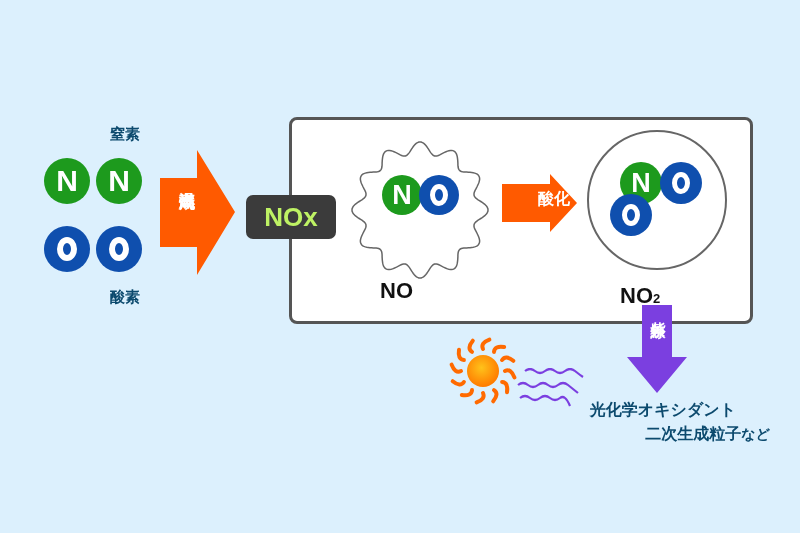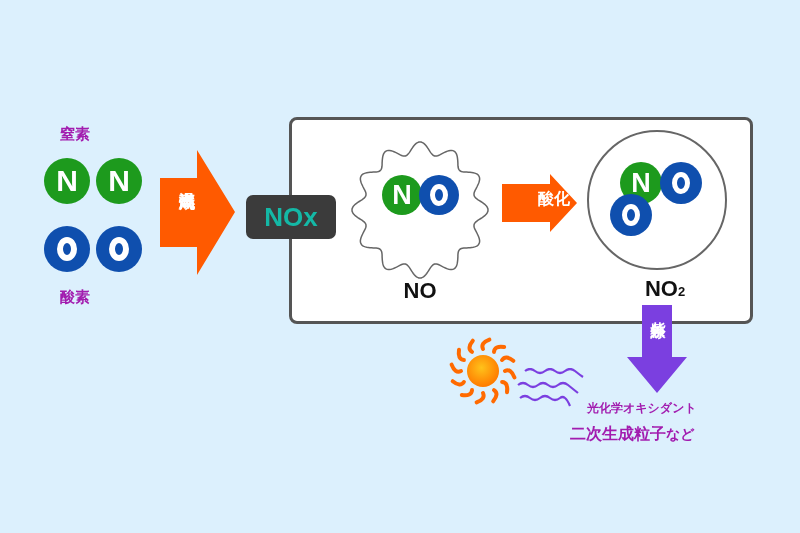--- a/index.html
+++ b/index.html
@@ -1,31 +1,31 @@
 <!DOCTYPE html>
 <html><head>
 <meta charset="utf-8">
 <style>
   html, body { margin:0; padding:0; }
   body { width:800px; height:533px; background:#dcf0fd; position:relative; overflow:hidden;
          font-family:"DejaVu Sans", sans-serif; }
   .abs { position:absolute; }
-  .label { font-weight:bold; color:#a21caf; font-size:15px; text-align:left; }
+  .label { font-weight:bold; color:#0c4a6e; font-size:15px; text-align:right; }
   .atom { position:absolute; width:46px; height:46px; border-radius:50%; color:#fff; font-weight:bold;
           font-size:30px; line-height:46px; text-align:center; font-family:"Liberation Sans", sans-serif; }
   .atom.n { background:#1d9a1d; }
   .atom.o { background:#0f4fae; }
   .o-glyph { display:inline-block; width:20px; height:24px; border:6px solid #fff; border-radius:50%; box-sizing:border-box; vertical-align:middle; margin-top:-4px; }
   .panel { position:absolute; left:289px; top:117px; width:464px; height:207px; background:#fff;
            border:3px solid #555; border-radius:8px; box-sizing:border-box; }
   .nox { position:absolute; left:246px; top:195px; width:90px; height:44px; background:#3b3b3b;
-         border-radius:7px; color:#14b8a6; font-weight:bold; font-size:26px; line-height:44px; text-align:center;
+         border-radius:7px; color:#bef264; font-weight:bold; font-size:26px; line-height:44px; text-align:center;
          font-family:"Liberation Sans", sans-serif; }
   .vtext { writing-mode:vertical-rl; color:#fff; font-weight:bold; font-size:16px; letter-spacing:1px; }
-  .big-label { font-family:"Liberation Sans", sans-serif; font-weight:bold; font-size:24px; color:#111; text-align:center; }
+  .big-label { font-family:"Liberation Sans", sans-serif; font-weight:bold; font-size:24px; color:#111; }
 </style>
 </head>
 <body>
 
 <div class="abs label" style="left:60px;top:125px;width:80px;">窒素</div>
 <div class="atom n" style="left:44px;top:158px;"><span>N</span></div>
 <div class="atom n" style="left:96px;top:158px;"><span>N</span></div>
 <div class="atom o" style="left:44px;top:226px;"><span class="o-glyph"></span></div>
 <div class="atom o" style="left:96px;top:226px;"><span class="o-glyph"></span></div>
 <div class="abs label" style="left:60px;top:288px;width:80px;font-family:Liberation Mono, monospace;">酸素</div>
@@ -47,21 +47,21 @@
 
 <svg class="abs" style="left:502px;top:174px;" width="75" height="58">
   <polygon points="0,10 48,10 48,0 75,29 48,58 48,48 0,48" fill="#ff5a00"></polygon>
 </svg>
 <div class="abs" style="left:510px;top:189px;color:#fff;font-weight:bold;font-size:16px;margin-left:28px;">酸化</div>
 
 <div class="abs" style="left:587px;top:130px;width:140px;height:140px;border:2px solid #666;border-radius:50%;box-sizing:border-box;"></div>
 <div class="atom n" style="left:620px;top:162px;width:42px;height:42px;line-height:42px;font-size:27px;"><span>N</span></div>
 <div class="atom o" style="left:660px;top:162px;width:42px;height:42px;line-height:42px;"><span class="o-glyph" style="width:18px;height:22px;border-width:5px;"></span></div>
 <div class="atom o" style="left:610px;top:194px;width:42px;height:42px;line-height:42px;"><span class="o-glyph" style="width:18px;height:22px;border-width:5px;"></span></div>
-<div class="abs big-label" style="left:620px;top:276px;width:90px;font-size:22px;">
+<div class="abs big-label" style="left:620px;top:283px;width:90px;font-size:22px;">
   <span>NO</span><span style="font-size:13px;">2</span>
 </div>
 
 <svg class="abs" style="left:627px;top:305px;" width="60" height="88">
   <polygon points="15,0 45,0 45,52 60,52 30,88 0,52 15,52" fill="#7b3fe0"></polygon>
 </svg>
 <div class="abs vtext" style="left:648px;top:310px;font-size:15px;">紫外線</div>
 
 <svg class="abs" style="left:448px;top:336px;" width="70" height="70" id="sun">
   <defs>
@@ -84,16 +84,16 @@
     <path d="M46.0,15.9 Q46.5,9.5 56.2,11.0" stroke="#ff6a00" stroke-width="4" stroke-linecap="round" fill="none"></path>
     <path d="M54.1,24.0 Q57.7,18.6 65.3,24.8" stroke="#ff6a00" stroke-width="4" stroke-linecap="round" fill="none"></path>
   </svg>
 
 <svg class="abs" style="left:515px;top:368px;" width="70" height="55">
   <path d="M10,3 q5,-4 10,0 t10,0 t10,0 t10,0 t10,0 t8,6" stroke="#7b3fe0" stroke-width="2.2" fill="none"></path>
   <path d="M3,17 q5,-4 10,0 t10,0 t10,0 t10,0 t10,0 t10,8" stroke="#7b3fe0" stroke-width="2.2" fill="none"></path>
   <path d="M5,30 q5,-4 10,0 t10,0 t10,0 t10,0 t10,8" stroke="#7b3fe0" stroke-width="2.2" fill="none"></path>
 </svg>
 
-<div class="abs label" style="left:587px;top:400px;width:200px;font-size:12px;">光化学オキシダント</div>
+<div class="abs label" style="left:536px;top:400px;width:200px;font-size:16px;">光化学オキシダント</div>
 <div class="abs label" style="left:570px;top:424px;width:200px;font-size:16px;">
   <span>二次生成粒子</span><span style="font-size:14px;">など</span>
 </div>
 
 </body></html>

